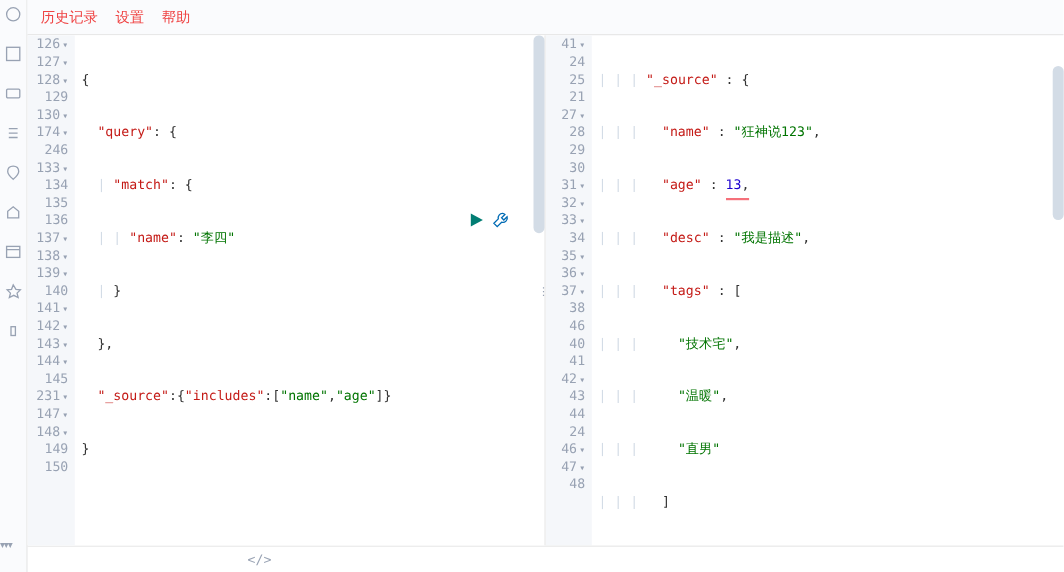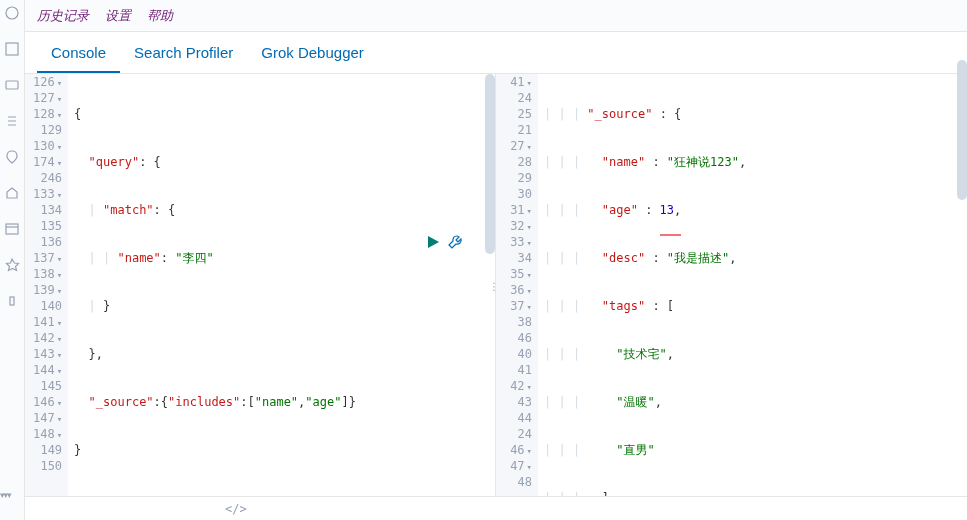--- a/index.html
+++ b/index.html
@@ -36,22 +36,21 @@
   flex-direction: column;
 }
 .topbar {
   height: 32px;
   background: #fafbfd;
   border-bottom: 1px solid #e6e6e6;
   display: flex;
   align-items: center;
   padding-left: 12px;
   font-size: 13px;
-  color: #701a75;
-  font-style: italic;
+  color: #ef4444;
 }
 .topbar span { margin-right: 16px; }
 .tabs {
   height: 42px;
   display: flex;
   align-items: flex-end;
   padding-left: 12px;
   border-bottom: 1px solid #e6e6e6;
 }
 .tab {
@@ -110,21 +109,21 @@
   color: #333;
 }
 .code .row { display: block; height: 16px; }
 .tok-key { color: #c41a16; }
 .tok-str { color: #007400; }
 .tok-num { color: #1c00cf; }
 .tok-p { color: #333; }
 .indent-guide { color: #d3dce6; }
 .underline-red {
   border-bottom: 2px solid #f5707a;
-  padding-bottom: 16px;
+  padding-bottom: 4px;
 }
 .run-icons {
   position: absolute;
   right: 32px;
   top: 160px;
   display: flex;
   gap: 6px;
 }
 .run-icons svg { width: 16px; height: 16px; }
 .scrollbar-v {
@@ -219,25 +218,20 @@
         <rect x="6" y="4" width="4" height="8" fill="none" stroke="currentColor" stroke-width="1.2"></rect>
       </svg>
     </div>
 </div>
 
 <div class="main">
   <div class="topbar">
     <span>历史记录</span>
     <span>设置</span>
     <span>帮助</span>
-  </div>
-  <div class="tabs">
-    <div class="tab active">Console</div>
-    <div class="tab">Search Profiler</div>
-    <div class="tab">Grok Debugger</div>
   </div>
 
   <div class="workspace">
 
     <div class="editor-panel">
       <div class="gutter" id="left-gutter">
           <span class="ln fold">126</span>
           <span class="ln fold">127</span>
           <span class="ln fold">128</span>
           <span class="ln">129</span>
@@ -250,21 +244,21 @@
           <span class="ln">136</span>
           <span class="ln fold">137</span>
           <span class="ln fold">138</span>
           <span class="ln fold">139</span>
           <span class="ln">140</span>
           <span class="ln fold">141</span>
           <span class="ln fold">142</span>
           <span class="ln fold">143</span>
           <span class="ln fold">144</span>
           <span class="ln">145</span>
-          <span class="ln fold">146</span>
+          <span class="ln fold">231</span>
           <span class="ln fold">147</span>
           <span class="ln fold">148</span>
           <span class="ln">149</span>
           <span class="ln">150</span>
         </div>
       <div class="code">
         <span class="row"><span class="tok-p">{</span></span>
         <span class="row">  <span class="tok-key">"query"</span><span class="tok-p">: {</span></span>
         <span class="row">  <span class="indent-guide">| </span><span class="tok-key">"match"</span><span class="tok-p">: {</span></span>
         <span class="row">  <span class="indent-guide">| | </span><span class="tok-key">"name"</span><span class="tok-p">: </span><span class="tok-str">"李四"</span></span>

